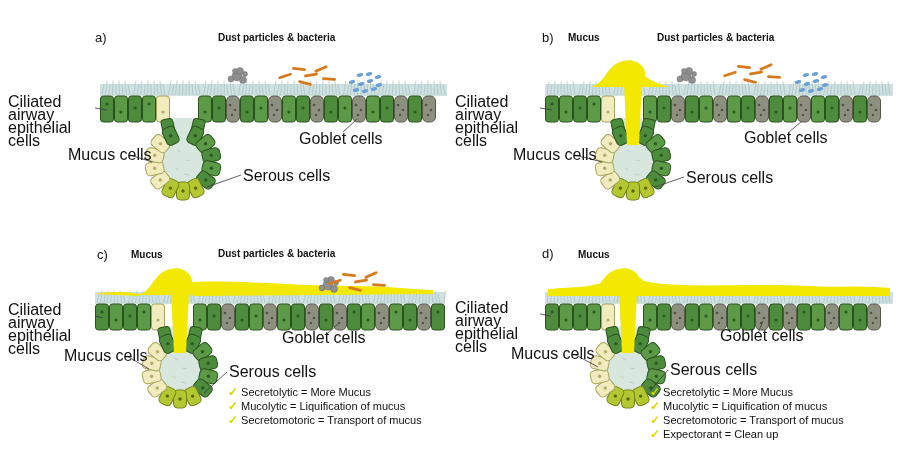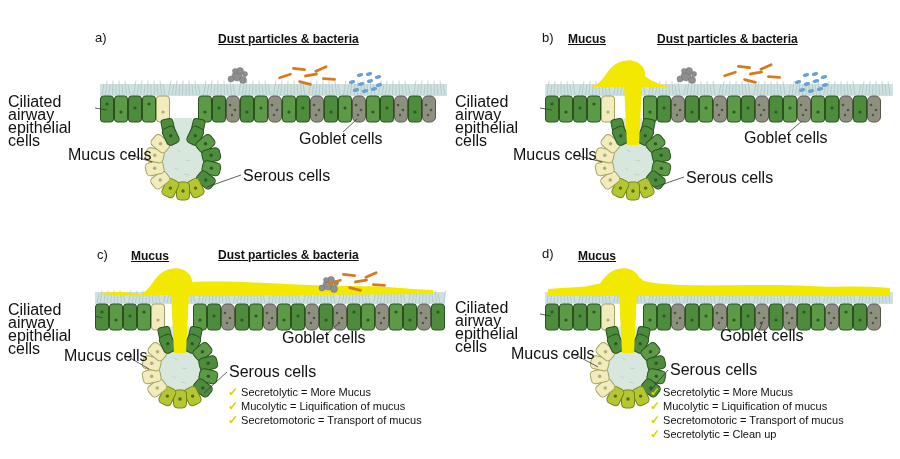--- a/index.html
+++ b/index.html
@@ -1,21 +1,21 @@
 <!DOCTYPE html>
 <html><head>
 <meta charset="utf-8">
 <style>
   html,body{margin:0;padding:0;background:#fff;}
   .canvas{position:relative;width:900px;height:459px;background:#ffffff;overflow:hidden;
           font-family:"Liberation Sans",sans-serif;color:#111;}
   .canvas svg{position:absolute;left:0;top:0;}
   .abs{position:absolute;white-space:nowrap;}
   .letter{font-size:13px;}
-  .title{font-size:12px;font-weight:700;text-decoration:underline;}
+  .title{font-size:10px;font-weight:700;}
   .lbl{font-size:16px;line-height:13px;}
   .ciliated{width:92px;white-space:normal;}
   .checklist{position:absolute;font-size:11px;line-height:14px;}
   .check-row{display:flex;align-items:baseline;gap:3px;}
   .check{font-weight:700;font-size:12px;color:#d6d600;}
 </style>
 </head>
 <body>
 
 <div class="canvas">
@@ -542,16 +542,16 @@
     <div class="check-row">
         <span class="check">✓</span>
         <span>Mucolytic = Liquification of mucus</span>
       </div>
     <div class="check-row">
         <span class="check">✓</span>
         <span>Secretomotoric = Transport of mucus</span>
       </div>
     <div class="check-row">
         <span class="check">✓</span>
-        <span>Secretolytic = Clean up</span>
+        <span>Expectorant = Clean up</span>
       </div>
   </div>
 </div>
 
 </body></html>

